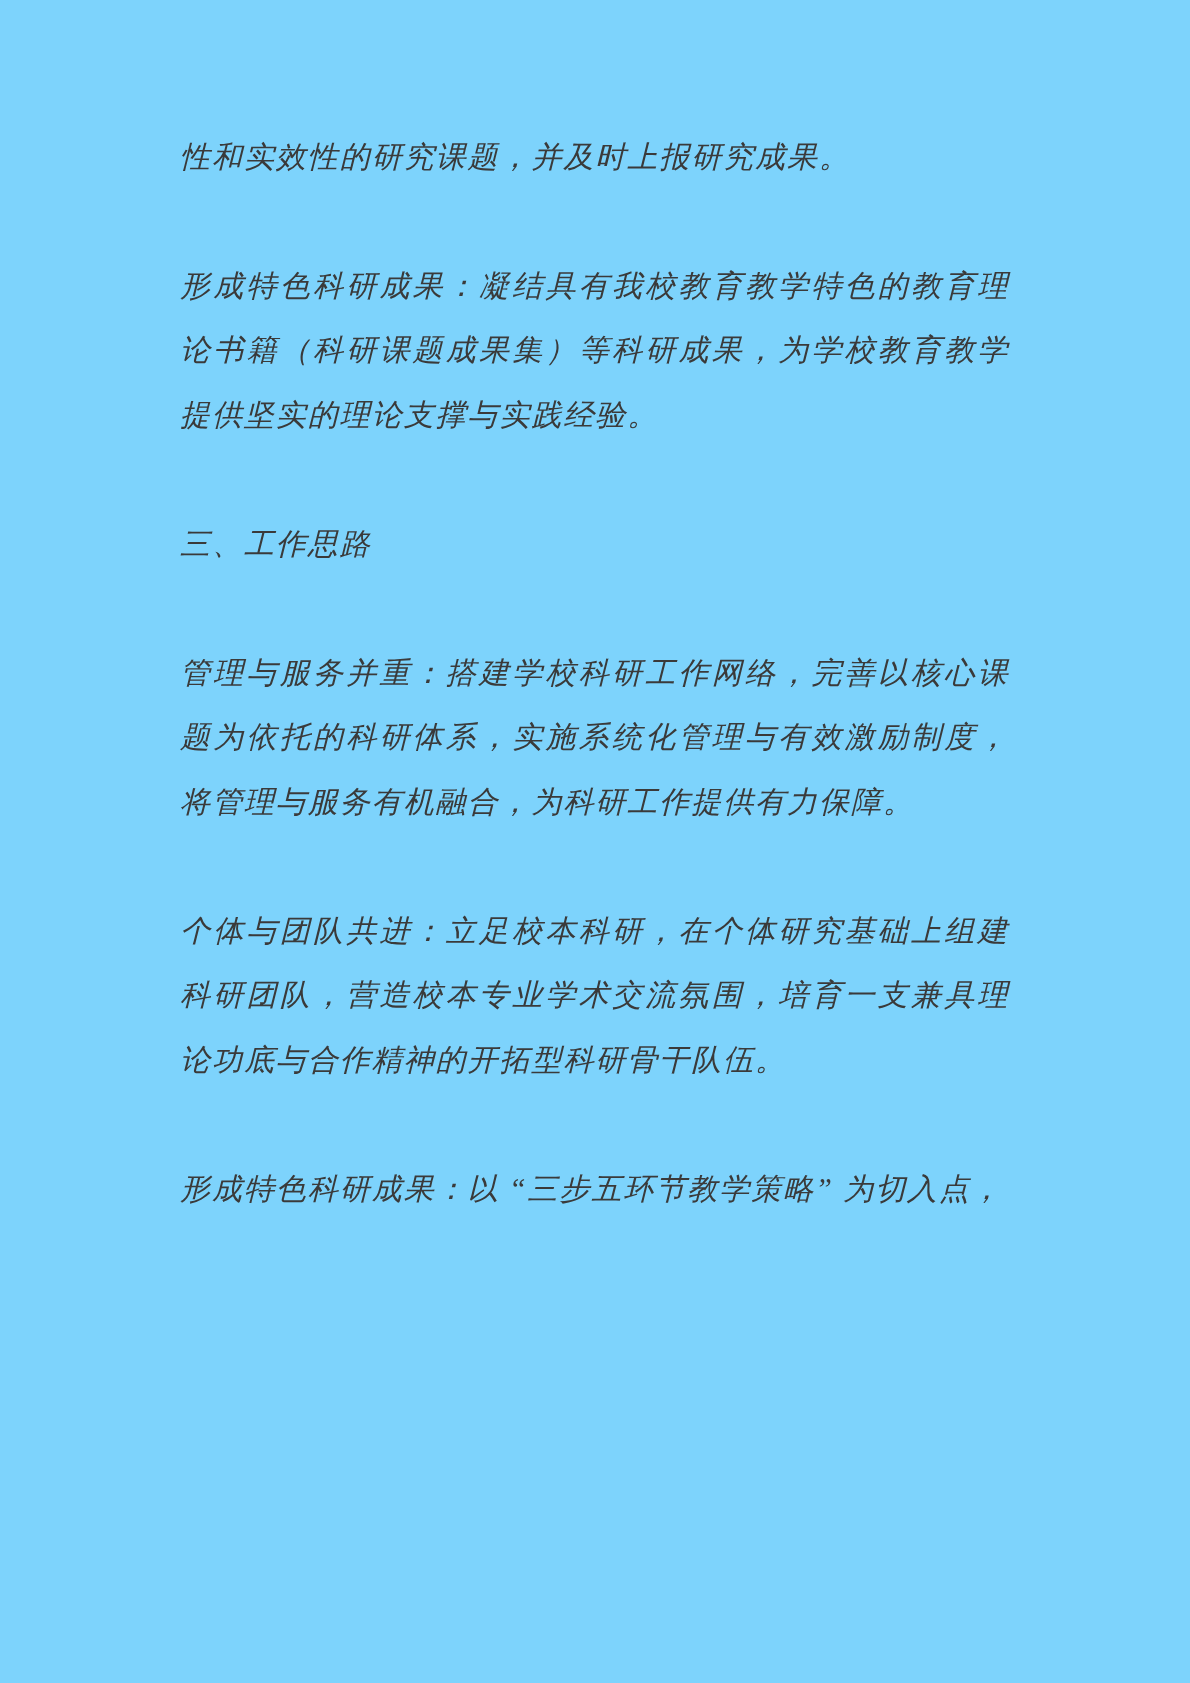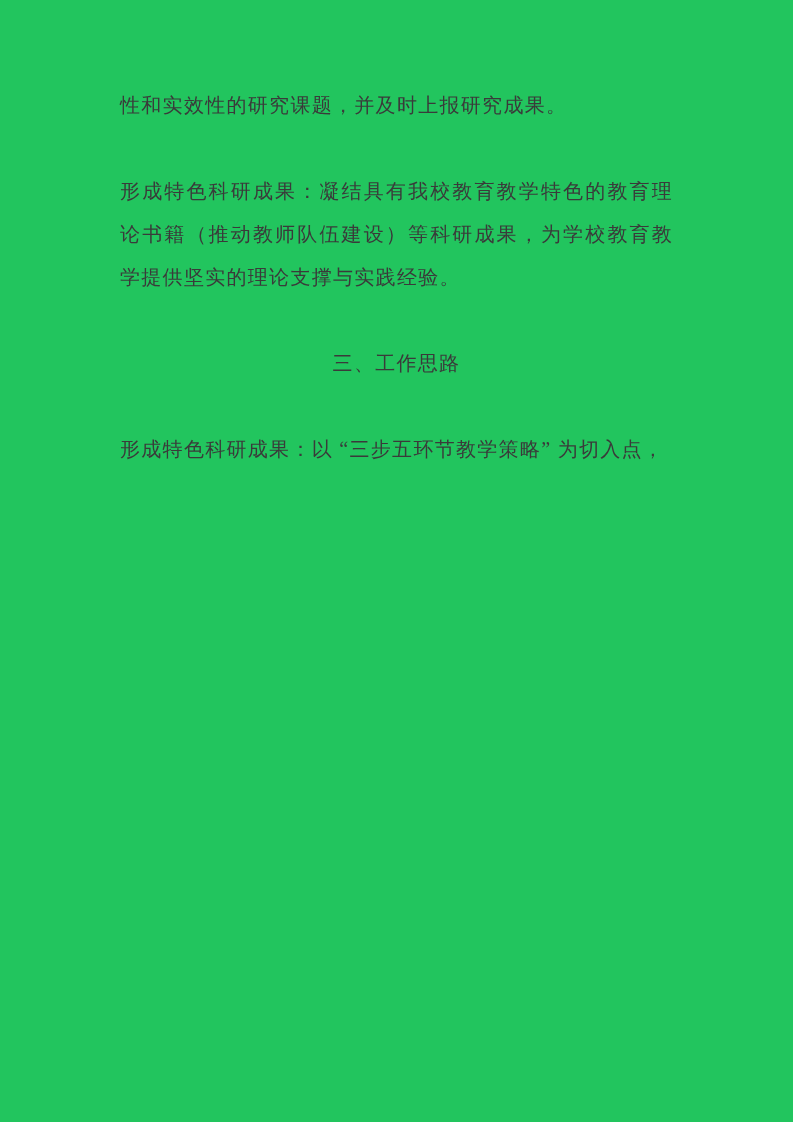--- a/index.html
+++ b/index.html
@@ -10,39 +10,42 @@
     width: 793px;
     height: 1122px;
     background: #ffffff;
     overflow: hidden;
   }
   .page {
     box-sizing: border-box;
     width: 793px;
     height: 1122px;
     padding: 84px 120px 0 120px;
-    background: #22c55e;
+    background: #7dd3fc;
+    font-style: italic;
   }
   .doc-body p {
     margin: 0 0 43px 0;
     font-family: "Liberation Serif", "DejaVu Serif", serif;
     font-size: 20px;
     line-height: 43px;
     letter-spacing: 1.3px;
     color: #3a3a3a;
     text-align: justify;
     text-justify: inter-ideograph;
   }
   .doc-body p.heading {
-    text-align: center;
+    text-align: left;
   }
 </style>
 </head>
 <body>
 
 <div class="page">
   <div class="doc-body" id="doc-body">
       <p class="body">性和实效性的研究课题，并及时上报研究成果。</p>
-      <p class="body">形成特色科研成果：凝结具有我校教育教学特色的教育理论书籍（推动教师队伍建设）等科研成果，为学校教育教学提供坚实的理论支撑与实践经验。</p>
+      <p class="body">形成特色科研成果：凝结具有我校教育教学特色的教育理论书籍（科研课题成果集）等科研成果，为学校教育教学提供坚实的理论支撑与实践经验。</p>
       <p class="heading">三、工作思路</p>
+      <p class="body">管理与服务并重：搭建学校科研工作网络，完善以核心课题为依托的科研体系，实施系统化管理与有效激励制度，将管理与服务有机融合，为科研工作提供有力保障。</p>
+      <p class="body">个体与团队共进：立足校本科研，在个体研究基础上组建科研团队，营造校本专业学术交流氛围，培育一支兼具理论功底与合作精神的开拓型科研骨干队伍。</p>
       <p class="body">形成特色科研成果：以 “三步五环节教学策略” 为切入点，</p>
     </div>
 </div>
 
 </body></html>

